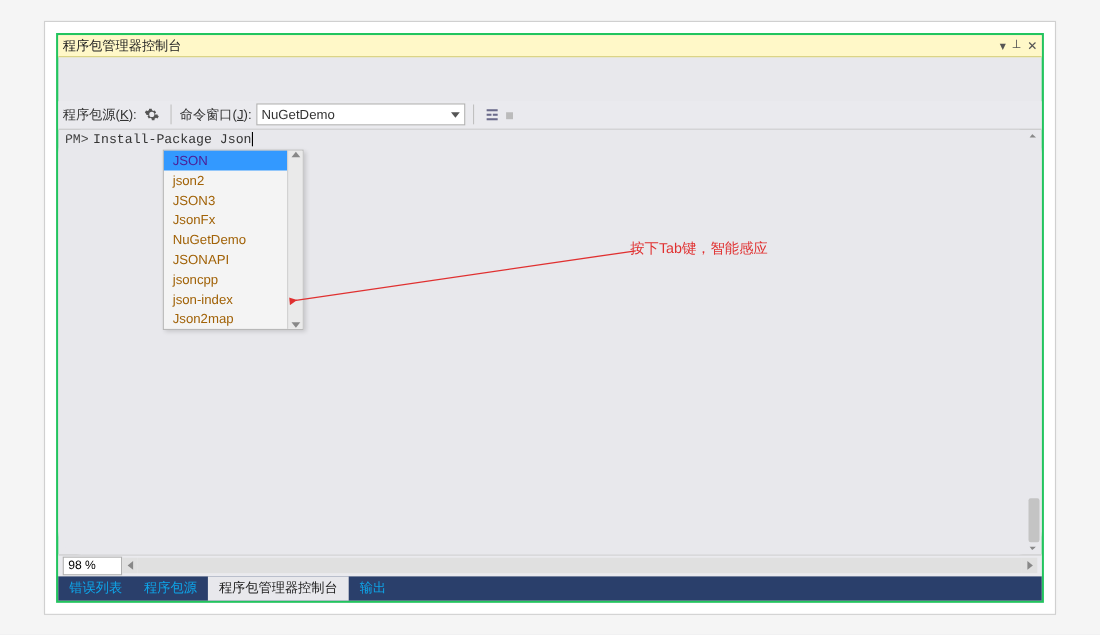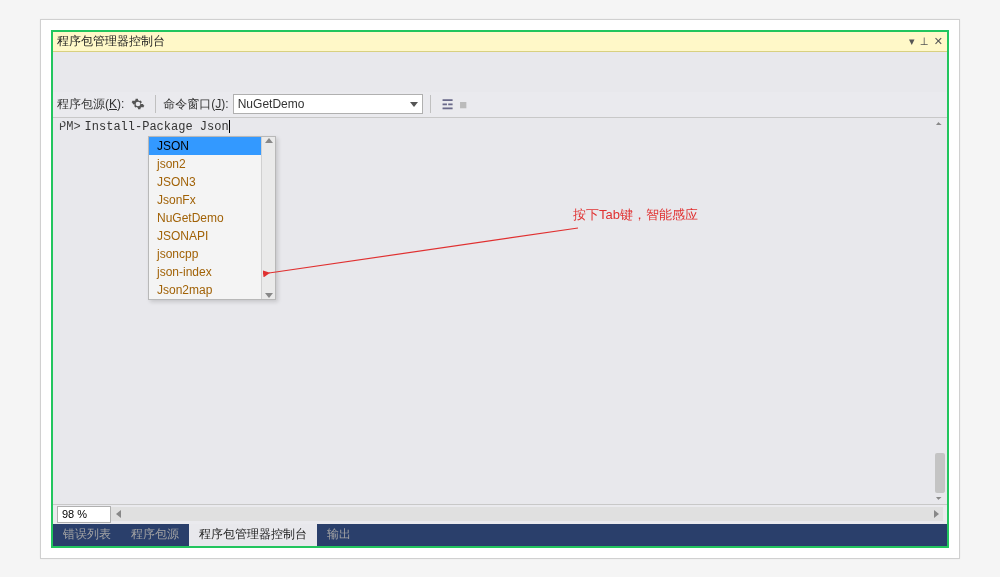--- a/index.html
+++ b/index.html
@@ -123,21 +123,21 @@
   list-style: none;
   flex: 1;
 }
 .intellisense li {
   padding: 2px 8px;
   color: #a16207;
   cursor: default;
 }
 .intellisense li.selected {
   background: #3399ff;
-  color: #000000;
+  color: #4c1d95;
 }
 .intellisense .sb {
   width: 14px;
   background: #eaeaea;
   border-left: 1px solid #d0d0d0;
   display: flex;
   flex-direction: column;
   align-items: center;
   justify-content: space-between;
   color: #888;
@@ -146,21 +146,21 @@
 }
 .sb-arrow {
   width: 0; height: 0;
   border-left: 4px solid transparent;
   border-right: 4px solid transparent;
 }
 .sb-up { border-bottom: 5px solid #888; }
 .sb-down { border-top: 5px solid #888; }
 .annotation {
   position: absolute;
-  top: 88px;
+  top: 99px;
   left: 520px;
   color: #e03030;
   font-family: "Microsoft YaHei", sans-serif;
   font-size: 13px;
 }
 .arrow-svg {
   position: absolute;
   top: 55px;
   left: 210px;
   pointer-events: none;
@@ -228,21 +228,21 @@
   display: flex;
   align-items: stretch;
   color: #fff;
   font-size: 12px;
 }
 .bottom-tabs .tab {
   padding: 0 10px;
   display: flex;
   align-items: center;
   cursor: default;
-  color: #a3a3a3;
+  color: #0ea5e9;
 }
 .bottom-tabs .tab.active {
   background: #e8e8ec;
   color: #222;
 }
 .bottom-fill { flex: 1; }
 </style>
 </head>
 <body>
 

